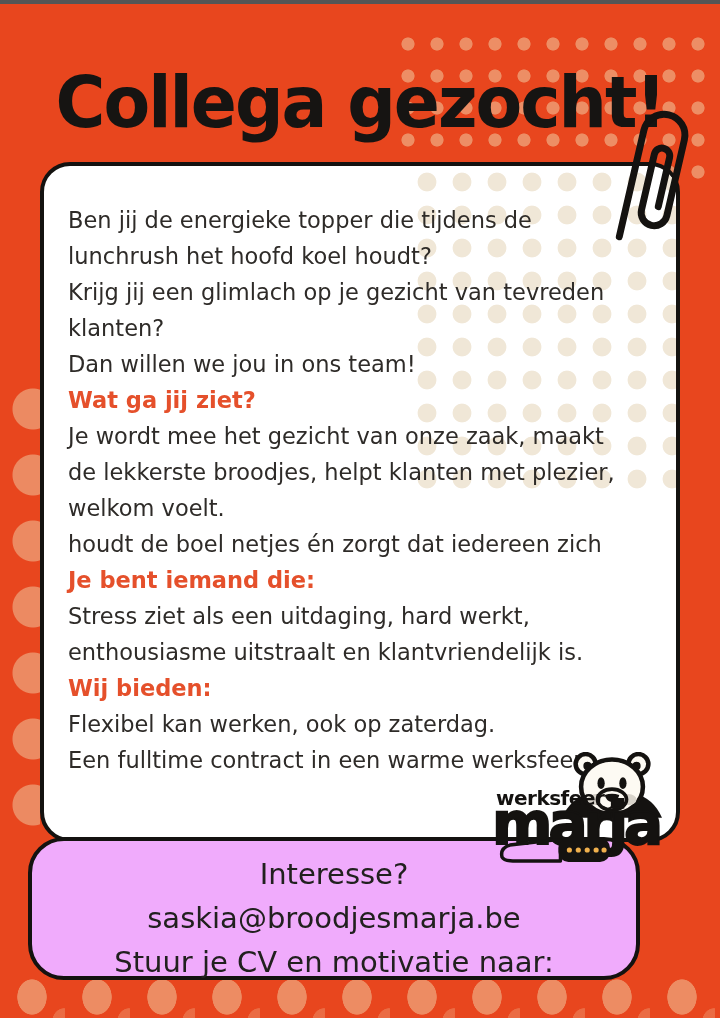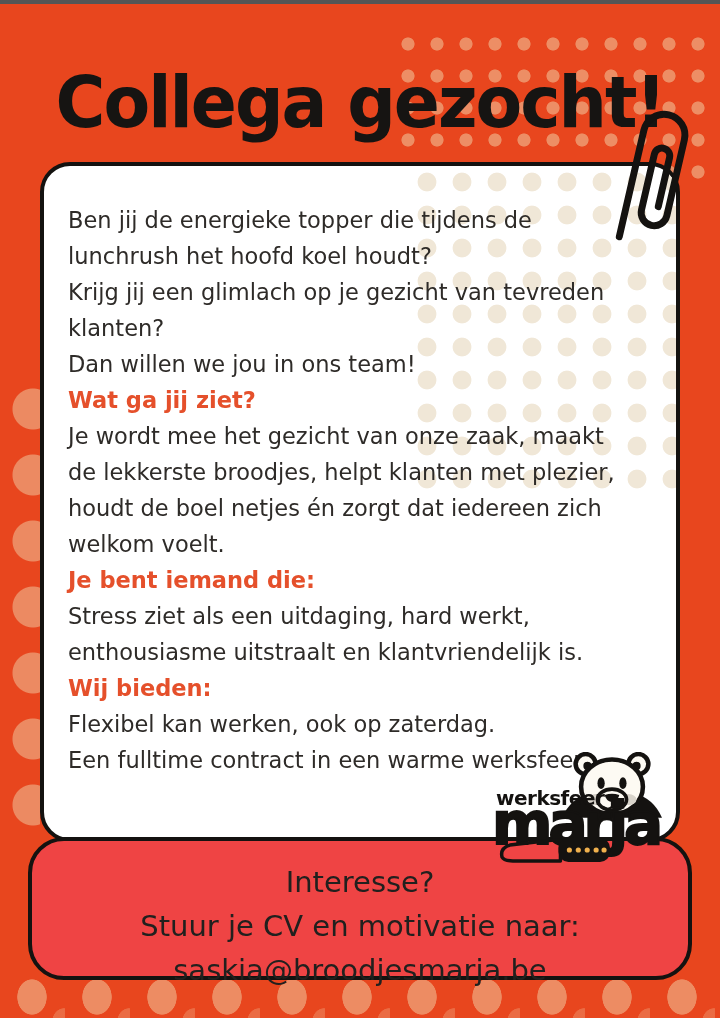--- a/index.html
+++ b/index.html
@@ -73,29 +73,29 @@
   .line{height:36px;}
   .line.hl{color:#E5502B;font-weight:bold;}
   
   .paperclip{
     position:absolute;left:596px;top:92px;width:104px;height:156px;
     transform:rotate(13deg);
     z-index:6;
   }
   
   .contact-card{
-    position:absolute;left:28px;top:833px;width:664px;height:143px;
+    position:absolute;left:28px;top:833px;width:612px;height:143px;
     box-sizing:border-box;
-    background:#ef4444;
+    background:#f0abfc;
     border:4px solid #141210;
     border-radius:36px;
     z-index:4;
     text-align:center;
     color:#21201E;
-    padding-top:19px;
+    padding-top:11px;
   }
   .contact-line{font-size:29px;line-height:44px;}
   
   .logo{
     position:absolute;left:490px;top:744px;width:178px;height:126px;
     z-index:5;
   }
   .bear{position:absolute;left:72px;top:4px;width:100px;height:66px;}
   .logo-top{
     position:absolute;left:6px;top:40px;
@@ -126,39 +126,39 @@
     <div class="card-dots"></div>
     <div class="card-text">
       <div class="line">Ben jij de energieke topper die tijdens de</div>
       <div class="line">lunchrush het hoofd koel houdt?</div>
       <div class="line">Krijg jij een glimlach op je gezicht van tevreden</div>
       <div class="line">klanten?</div>
       <div class="line">Dan willen we jou in ons team!</div>
       <div class="line hl">Wat ga jij ziet?</div>
       <div class="line">Je wordt mee het gezicht van onze zaak, maakt</div>
       <div class="line">de lekkerste broodjes, helpt klanten met plezier,</div>
+      <div class="line">welkom voelt.</div>
       <div class="line">houdt de boel netjes én zorgt dat iedereen zich</div>
-      <div class="line">welkom voelt.</div>
       <div class="line hl">Je bent iemand die:</div>
       <div class="line">Stress ziet als een uitdaging, hard werkt,</div>
       <div class="line">enthousiasme uitstraalt en klantvriendelijk is.</div>
       <div class="line hl">Wij bieden:</div>
       <div class="line">Flexibel kan werken, ook op zaterdag.</div>
       <div class="line">Een fulltime contract in een warme werksfeer</div>
     </div>
   </div>
 
   <svg class="paperclip" viewBox="0 0 120 180">
     <path d="M44,168 L44,42 A24,24 0 0 1 92,42 L92,132 A15,15 0 0 1 62,132 L62,66 A9,9 0 0 1 80,66 L80,124" fill="none" stroke="#141210" stroke-width="8" stroke-linecap="round" stroke-linejoin="round"></path>
   </svg>
 
   <div class="contact-card">
     <div class="contact-line">Interesse?</div>
+    <div class="contact-line">saskia@broodjesmarja.be</div>
     <div class="contact-line">Stuur je CV en motivatie naar:</div>
-    <div class="contact-line">saskia@broodjesmarja.be</div>
   </div>
 
   <div class="logo">
     <svg class="bear" viewBox="0 0 110 72">
       <path d="M0,72 Q10,50 30,46 L80,46 Q100,50 110,72 Z" fill="#141210"></path>
       <circle cx="26" cy="13" r="11" fill="#FDFAF3" stroke="#141210" stroke-width="5"></circle>
       <circle cx="84" cy="13" r="11" fill="#FDFAF3" stroke="#141210" stroke-width="5"></circle>
       <circle cx="28" cy="15" r="4.5" fill="#141210"></circle>
       <circle cx="82" cy="15" r="4.5" fill="#141210"></circle>
       <ellipse cx="55" cy="38" rx="34" ry="30" fill="#FDFAF3" stroke="#141210" stroke-width="5"></ellipse>

